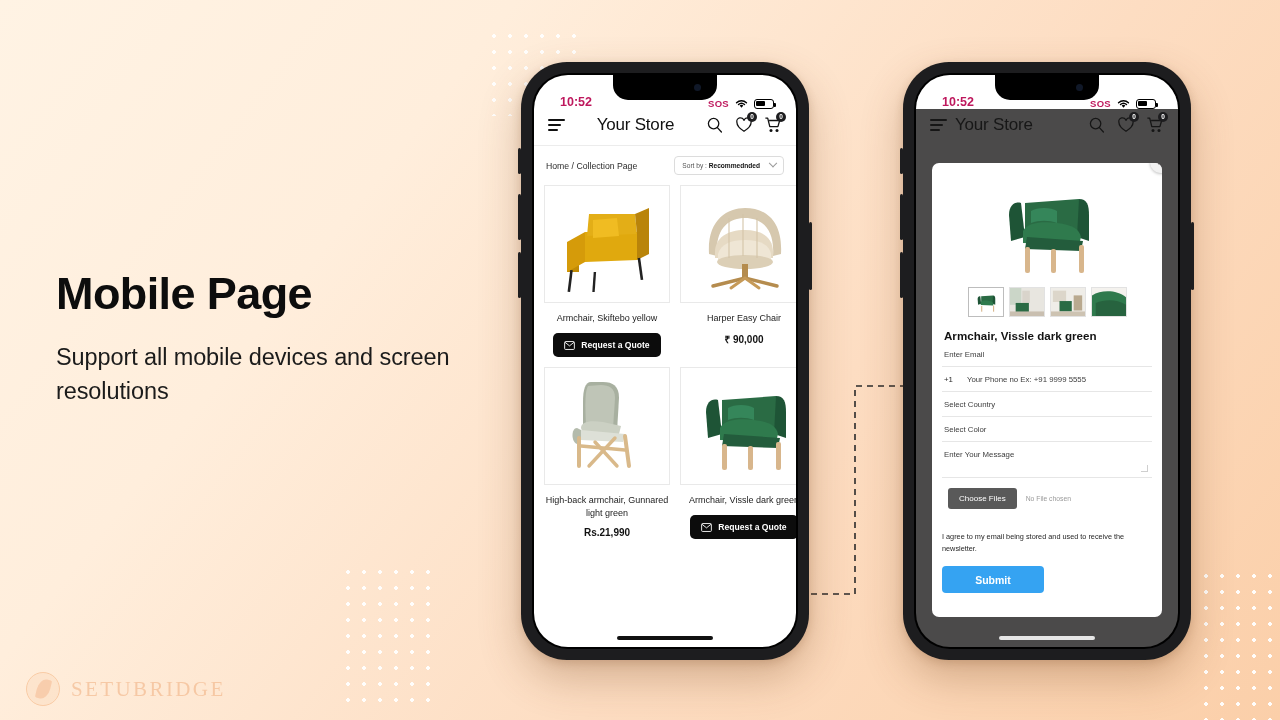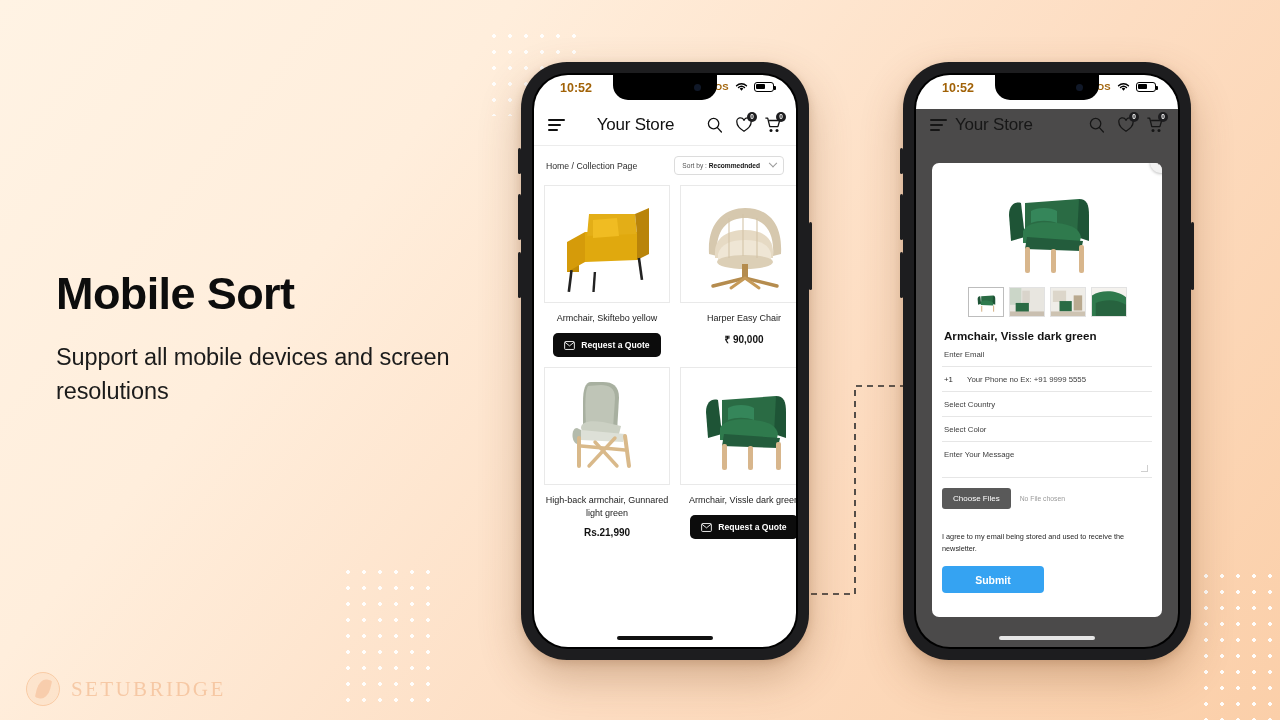--- a/index.html
+++ b/index.html
@@ -90,22 +90,22 @@
     border-bottom-left-radius: 15px; border-bottom-right-radius: 15px;
     z-index: 9;
   }
   .notch .cam {
     position: absolute; right: 16px; top: 9px; width: 7px; height: 7px;
     border-radius: 50%; background: #101828;
   }
 
   
   .statusbar {
-    height: 34px; display: flex; align-items: flex-start; justify-content: space-between;
-    padding: 6px 22px 0 26px; font-size: 12.5px; font-weight: bold; color: #a16207;
+    height: 34px; display: flex; align-items: flex-end; justify-content: space-between;
+    padding: 6px 22px 0 26px; font-size: 12.5px; font-weight: bold; color: #be185d;
   }
   .statusbar .right { display: flex; align-items: center; gap: 5px; }
   .sos { font-size: 9.5px; font-weight: bold; letter-spacing: .3px; }
   .batt {
     width: 20px; height: 10px; border: 1.2px solid #000; border-radius: 3px;
     position: relative; padding: 1.2px;
   }
   .batt::after {
     content: ''; position: absolute; right: -3px; top: 3px;
     width: 1.7px; height: 4px; background: #000; border-radius: 0 1px 1px 0;
@@ -201,38 +201,39 @@
   .msg-fld { position: relative; padding-bottom: 18px; }
   .msg-fld::after {
     content: ''; position: absolute; right: 4px; bottom: 5px; width: 6px; height: 6px;
     border-right: 1px solid #cfcfcf; border-bottom: 1px solid #cfcfcf;
   }
   .file-row { display: flex; align-items: center; gap: 9px; margin-top: 10px; }
   .choose-btn {
     background: #595959; color: #fff; border: none; border-radius: 3px;
     padding: 6px 11px; font-size: 8px; cursor: pointer;
     font-family: "Liberation Sans", sans-serif;
+    margin-left: 6px;
   }
   .nofile { font-size: 6.8px; color: #9a9a9a; }
   .consent { margin-top: 22px; font-size: 7.3px; color: #262626; line-height: 1.6; }
   .submit-btn {
     margin-top: 12px; background: #35A3F2; color: #fff; border: none;
     border-radius: 4px; width: 102px; height: 27px; font-size: 10.5px;
     font-weight: bold; cursor: pointer; font-family: "Liberation Sans", sans-serif;
   }
 </style>
 </head>
 <body>
 
 <div class="dots" id="dots-top-center"></div>
 <div class="dots" id="dots-bottom-left"></div>
 <div class="dots" id="dots-bottom-right"></div>
 
 <div id="left-copy">
-  <div id="headline">Mobile Sort</div>
+  <div id="headline">Mobile Page</div>
   <div id="subhead">Support all mobile devices and screen resolutions</div>
 </div>
 
 <div id="watermark">
   <div class="mark">
       <span></span>
     </div>
   <div class="wtext">SETUBRIDGE</div>
 </div>
 

